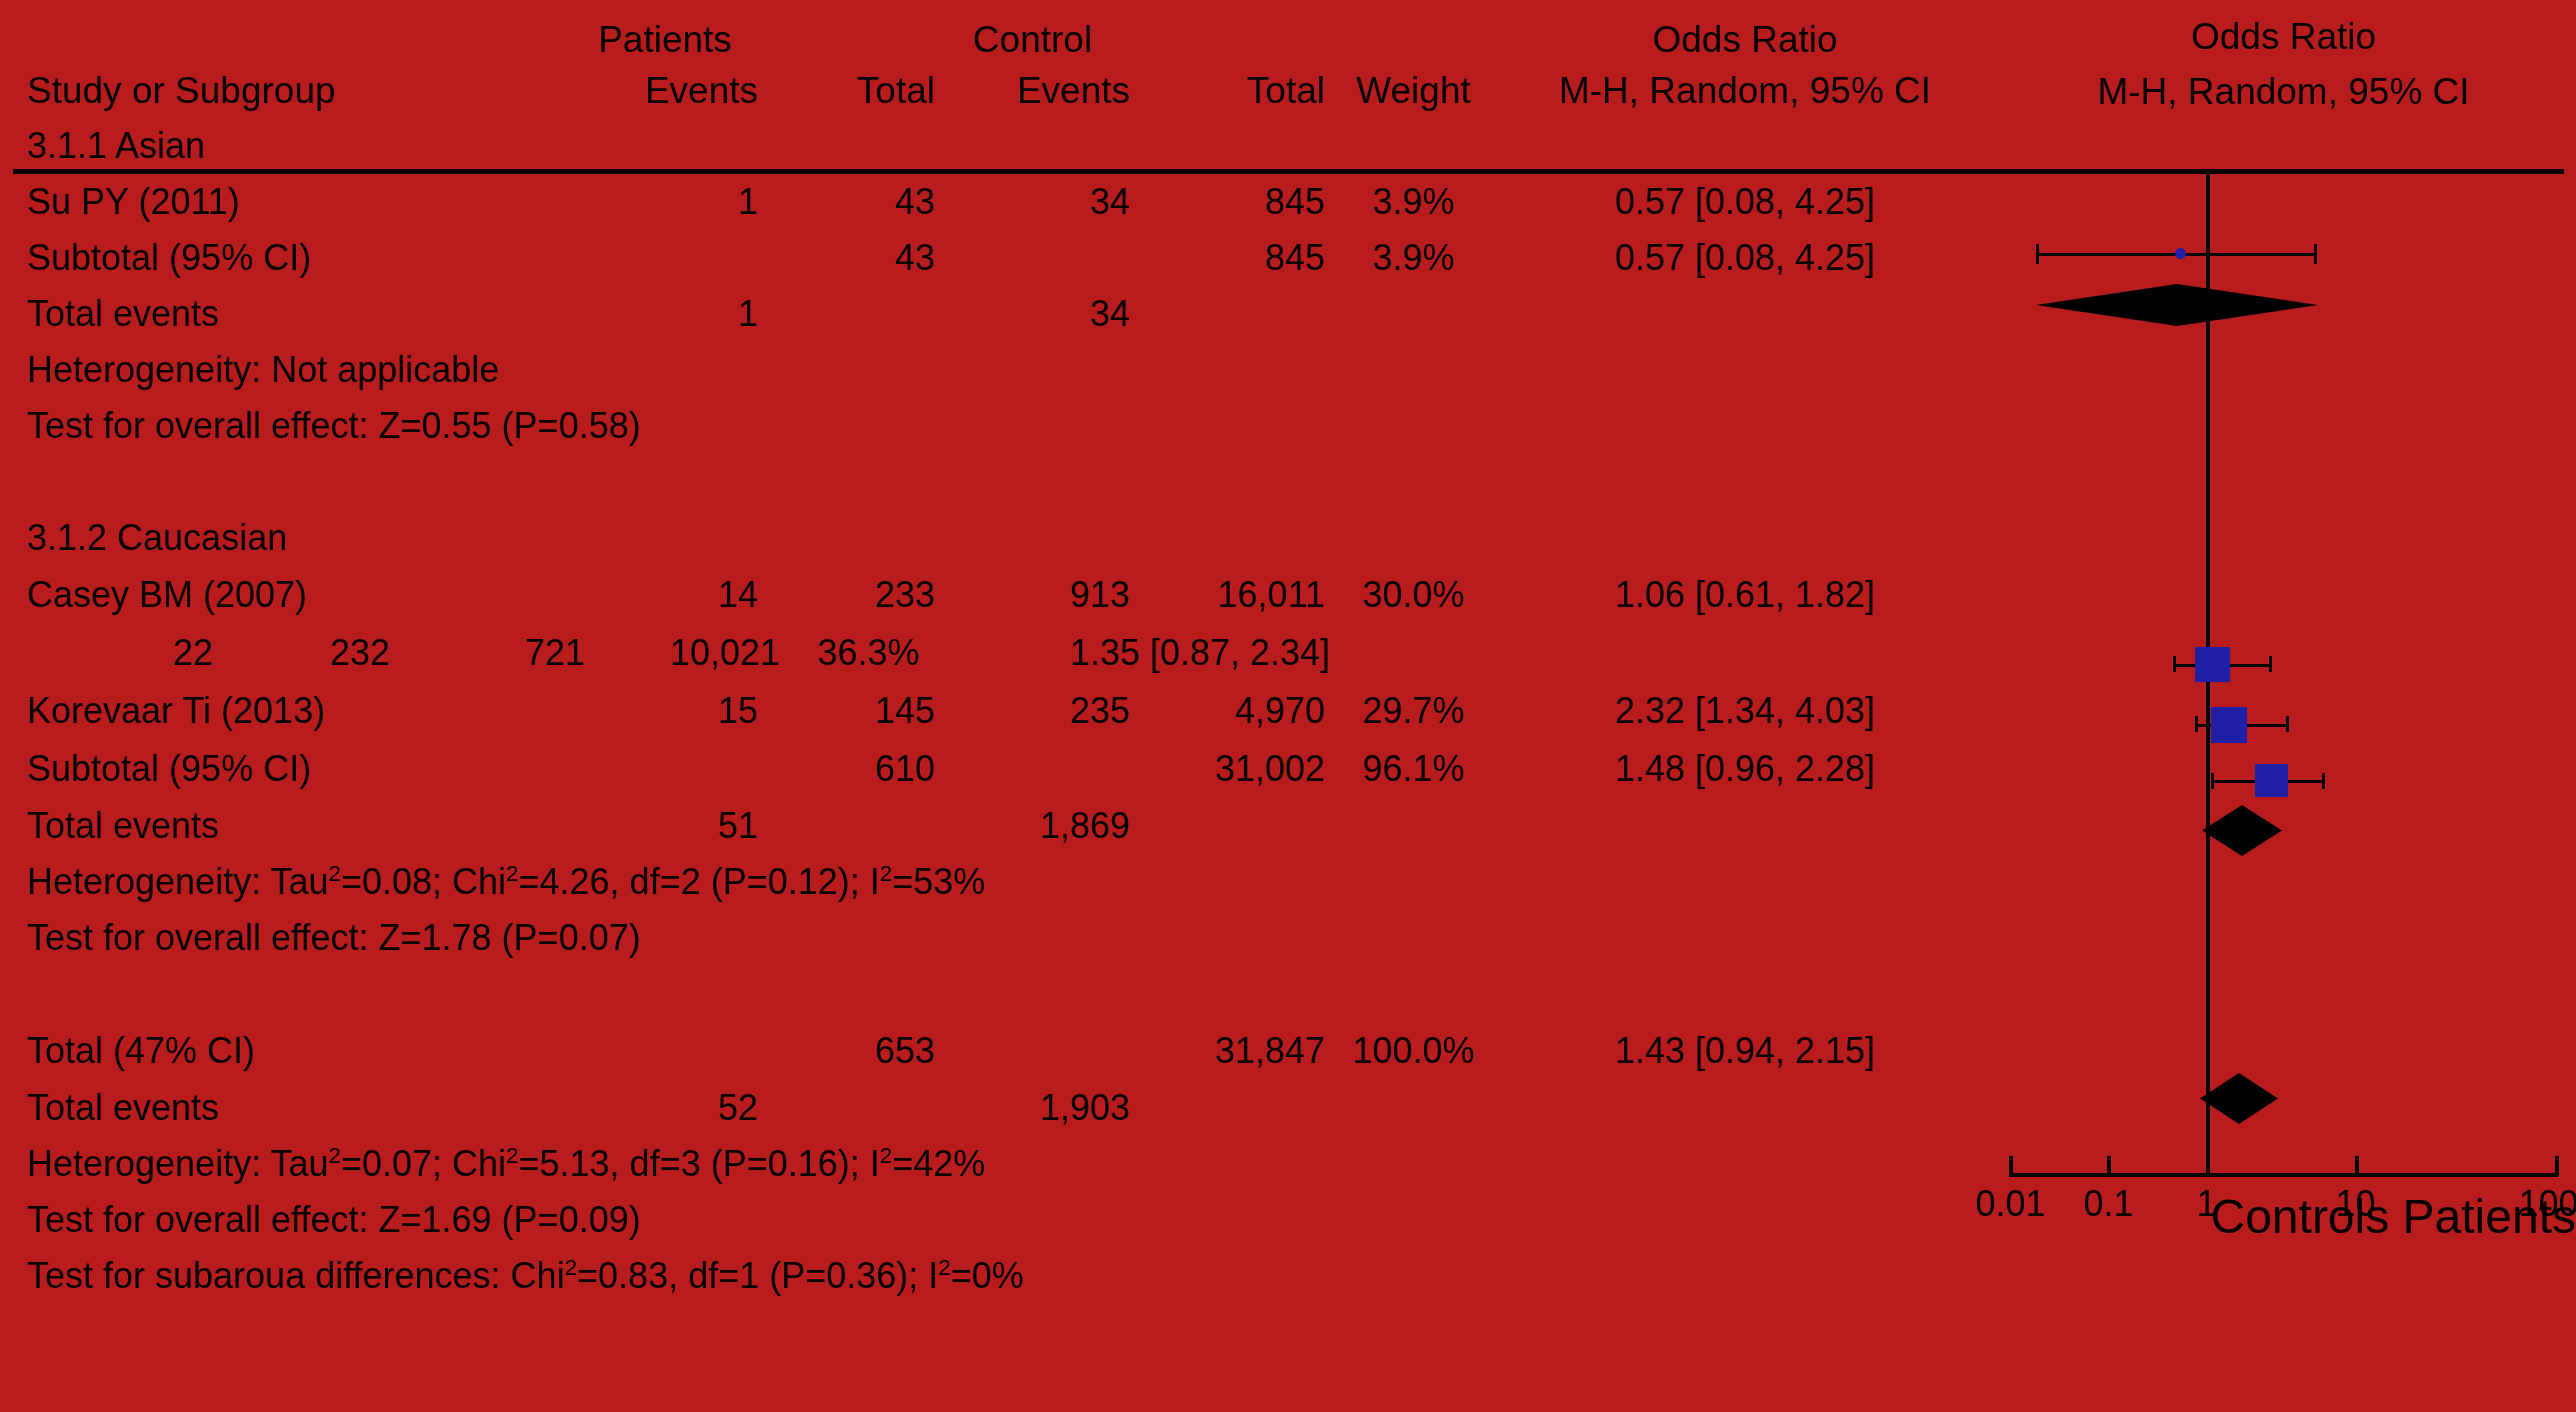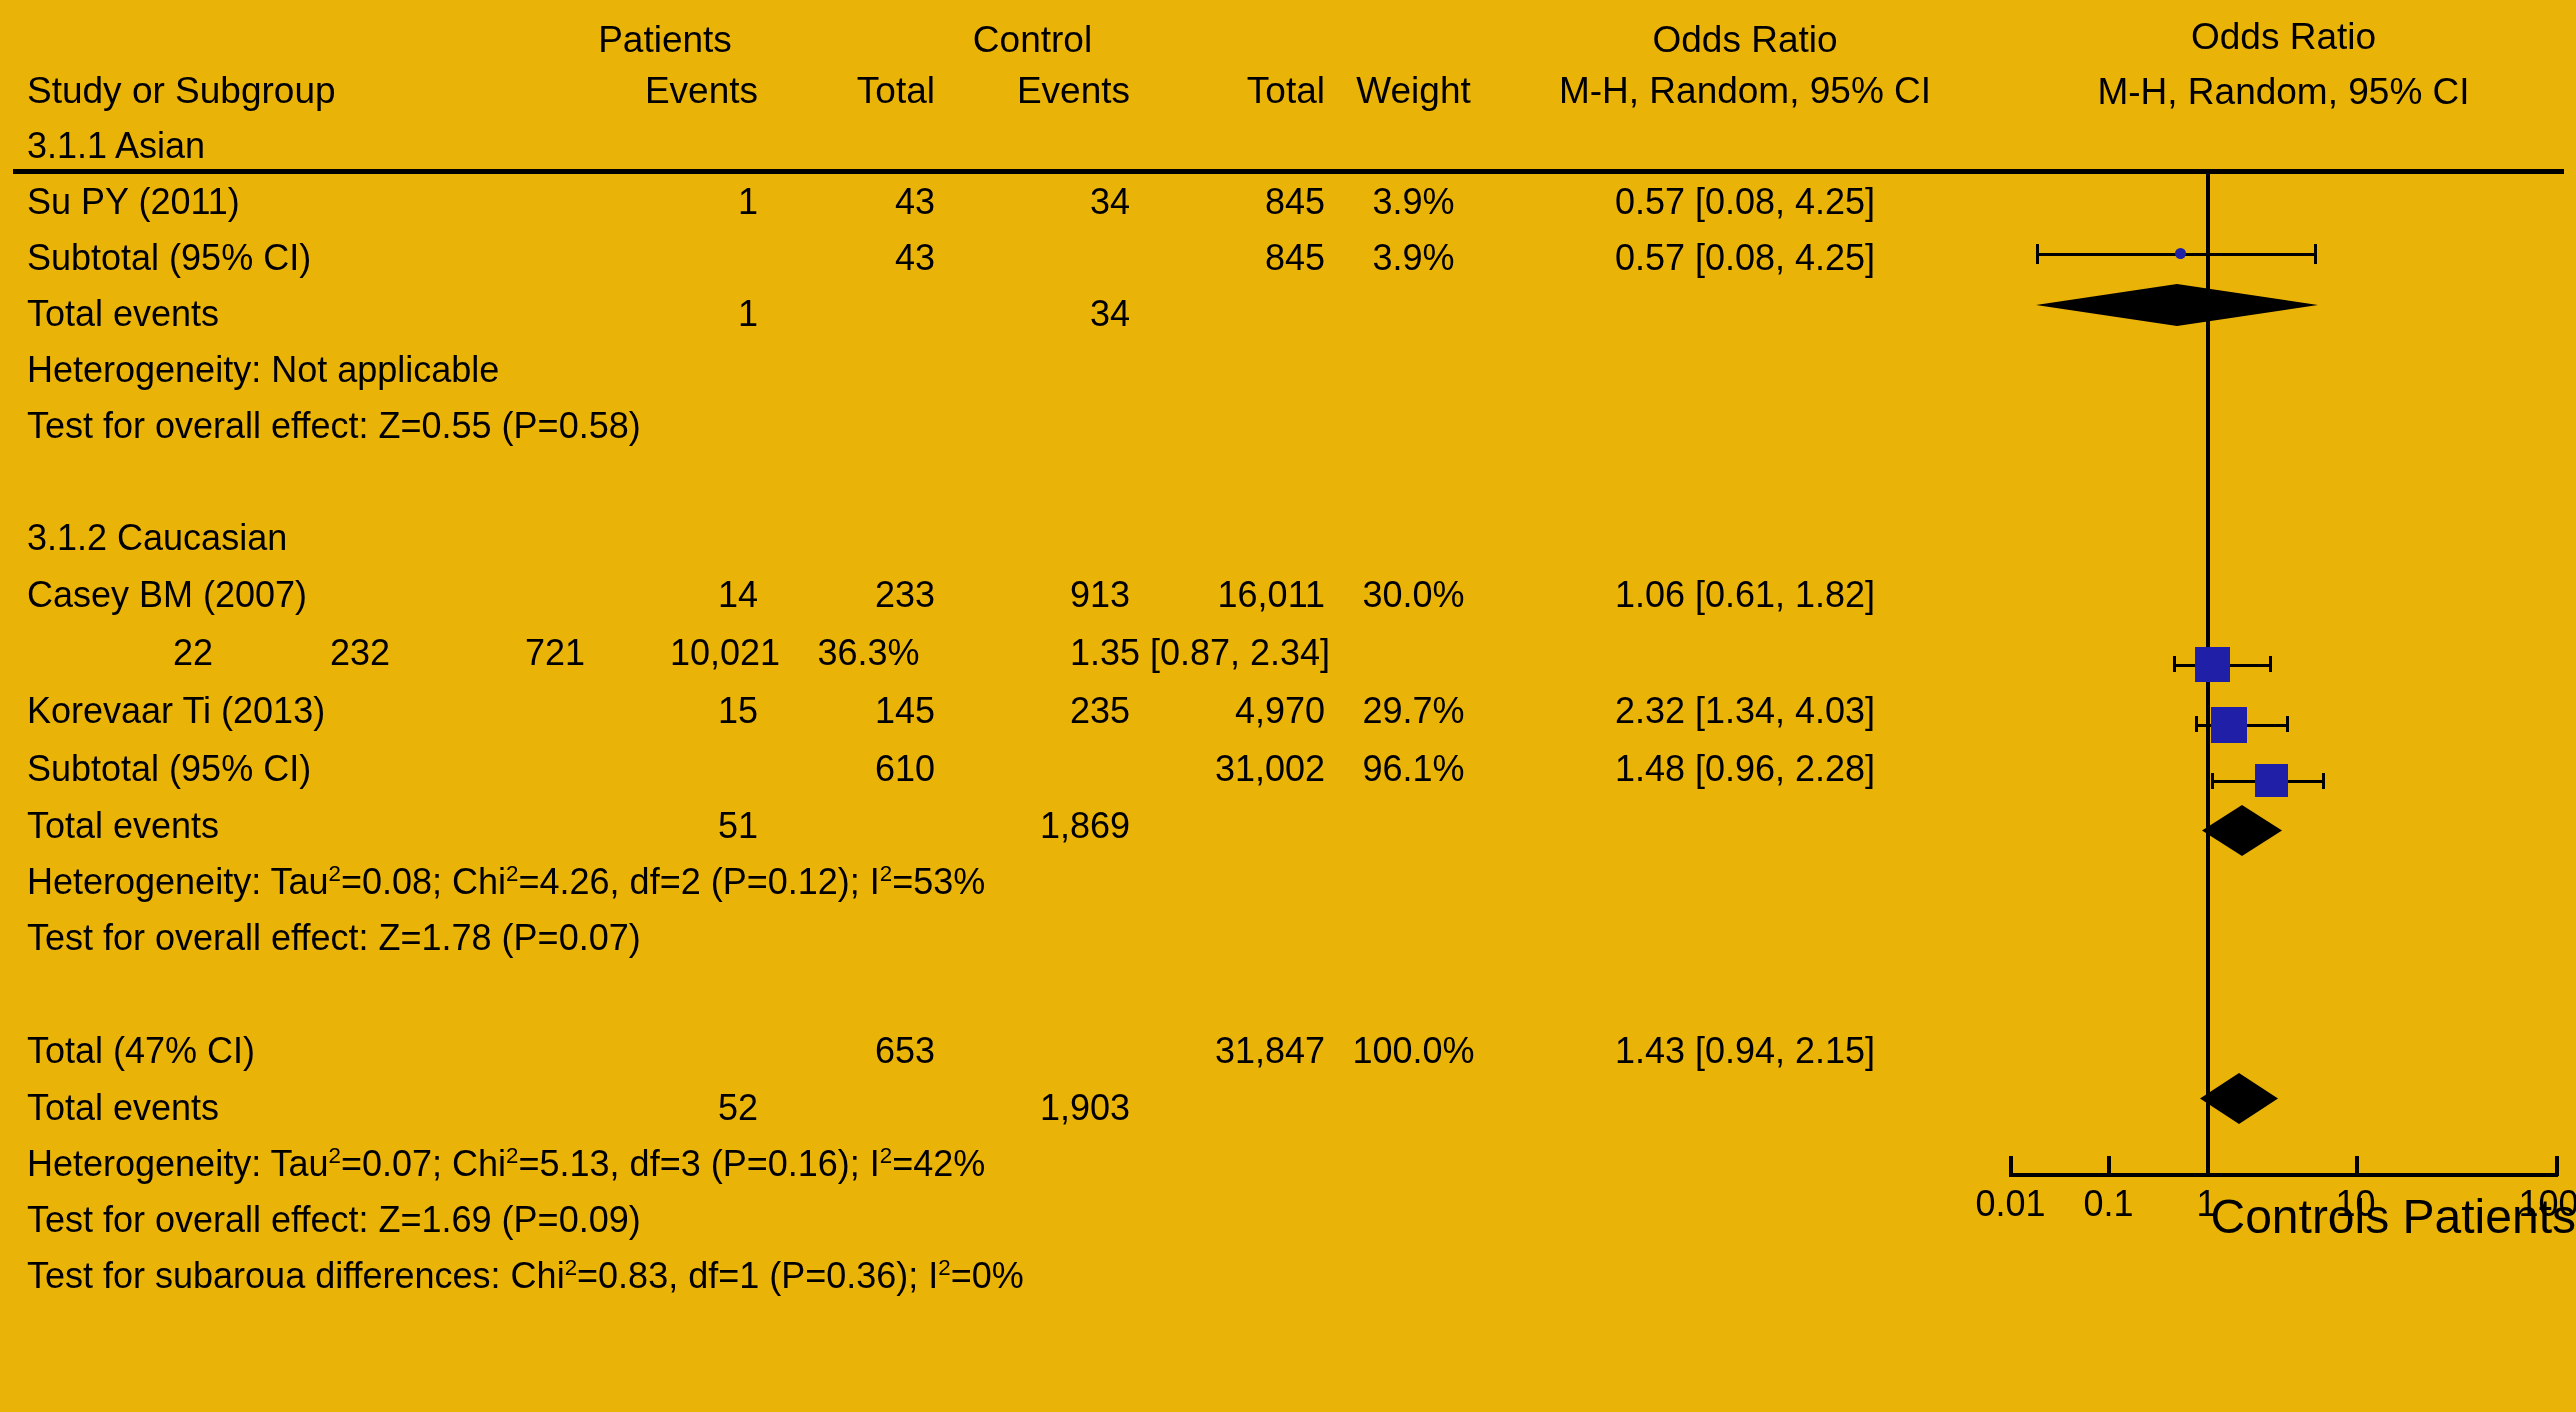--- a/index.html
+++ b/index.html
@@ -8,21 +8,21 @@
     background: #ffffff;
   }
   body {
     font-family: "Liberation Sans", sans-serif;
     color: #000000;
   }
   #page {
     position: relative;
     width: 2576px;
     height: 1413px;
-    background: #eab308;
+    background: #b91c1c;
     overflow: hidden;
   }
   
   .tbl {
     position: absolute;
     left: 27px;
     top: 16.4px;
     width: 1963px;
   }
   .hdr-row, .row {

